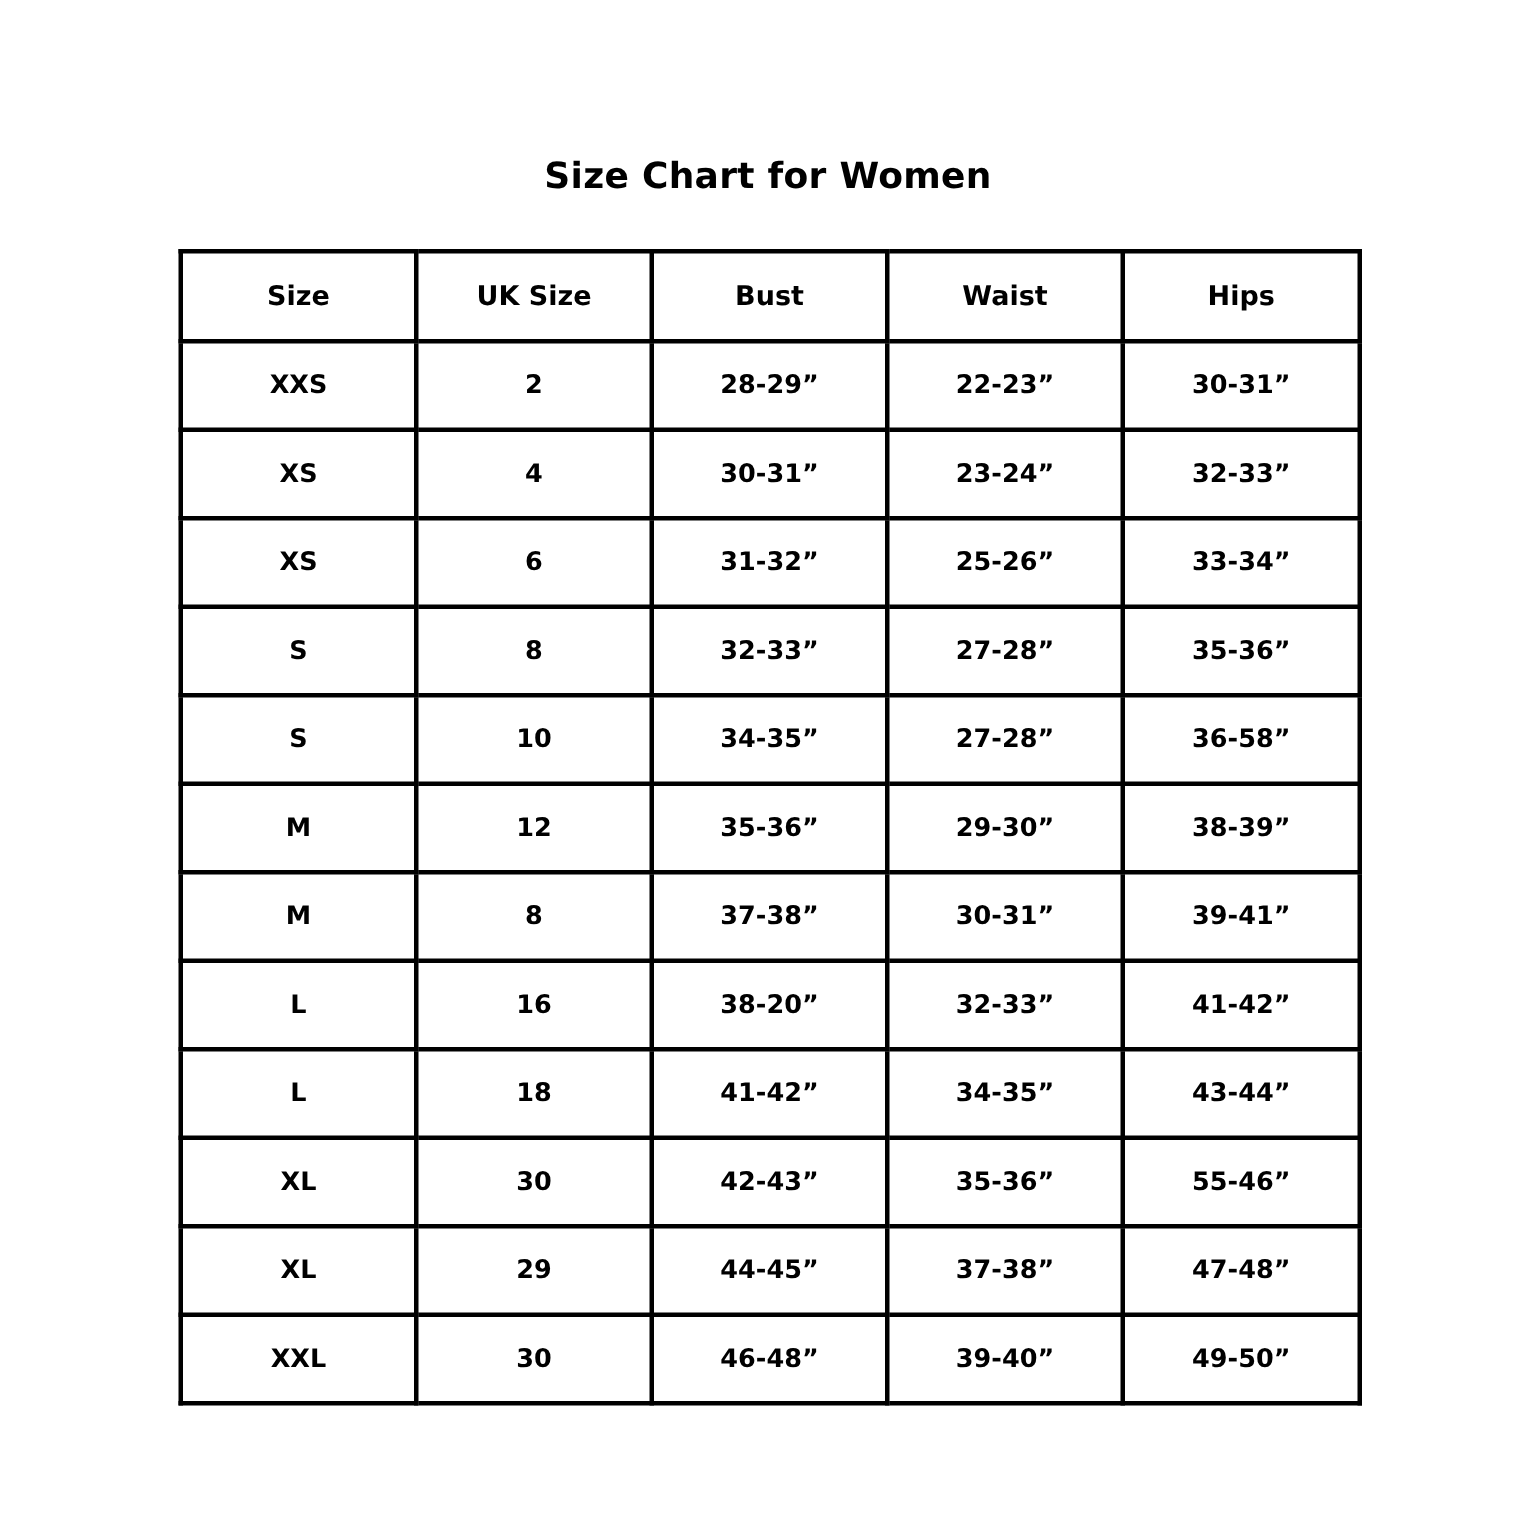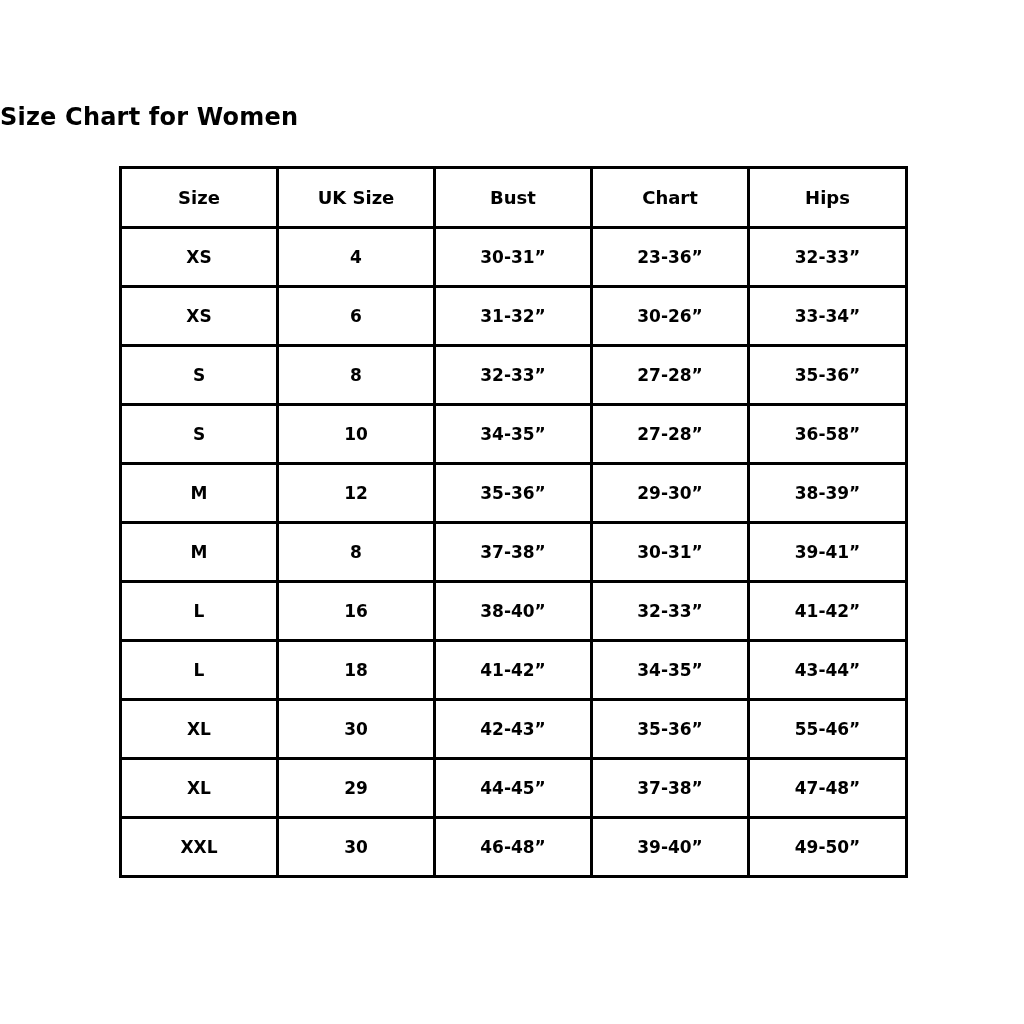--- a/index.html
+++ b/index.html
@@ -18,21 +18,21 @@
     position: relative;
     width: 1024px;
     height: 1024px;
     box-sizing: border-box;
   }
   .chart-title {
     position: absolute;
     top: 103px;
     left: 0;
     width: 1024px;
-    text-align: left;
+    text-align: center;
     font-size: 24px;
     font-weight: bold;
     letter-spacing: 0.2px;
   }
   .table-wrap {
     position: absolute;
     top: 166px;
     left: 119px;
     width: 786px;
   }
@@ -77,37 +77,44 @@
         <col class="c-uk">
         <col class="c-bust">
         <col class="c-waist">
         <col class="c-hips">
       </colgroup>
       <thead>
         <tr>
           <th>Size</th>
           <th>UK Size</th>
           <th>Bust</th>
-          <th>Chart</th>
+          <th>Waist</th>
           <th>Hips</th>
         </tr>
       </thead>
       <tbody>
         <tr>
+          <td>XXS</td>
+          <td>2</td>
+          <td>28-29”</td>
+          <td>22-23”</td>
+          <td>30-31”</td>
+        </tr>
+        <tr>
           <td>XS</td>
           <td>4</td>
           <td>30-31”</td>
-          <td>23-36”</td>
+          <td>23-24”</td>
           <td>32-33”</td>
         </tr>
         <tr>
           <td>XS</td>
           <td>6</td>
           <td>31-32”</td>
-          <td>30-26”</td>
+          <td>25-26”</td>
           <td>33-34”</td>
         </tr>
         <tr>
           <td>S</td>
           <td>8</td>
           <td>32-33”</td>
           <td>27-28”</td>
           <td>35-36”</td>
         </tr>
         <tr>
@@ -127,21 +134,21 @@
         <tr>
           <td>M</td>
           <td>8</td>
           <td>37-38”</td>
           <td>30-31”</td>
           <td>39-41”</td>
         </tr>
         <tr>
           <td>L</td>
           <td>16</td>
-          <td>38-40”</td>
+          <td>38-20”</td>
           <td>32-33”</td>
           <td>41-42”</td>
         </tr>
         <tr>
           <td>L</td>
           <td>18</td>
           <td>41-42”</td>
           <td>34-35”</td>
           <td>43-44”</td>
         </tr>

